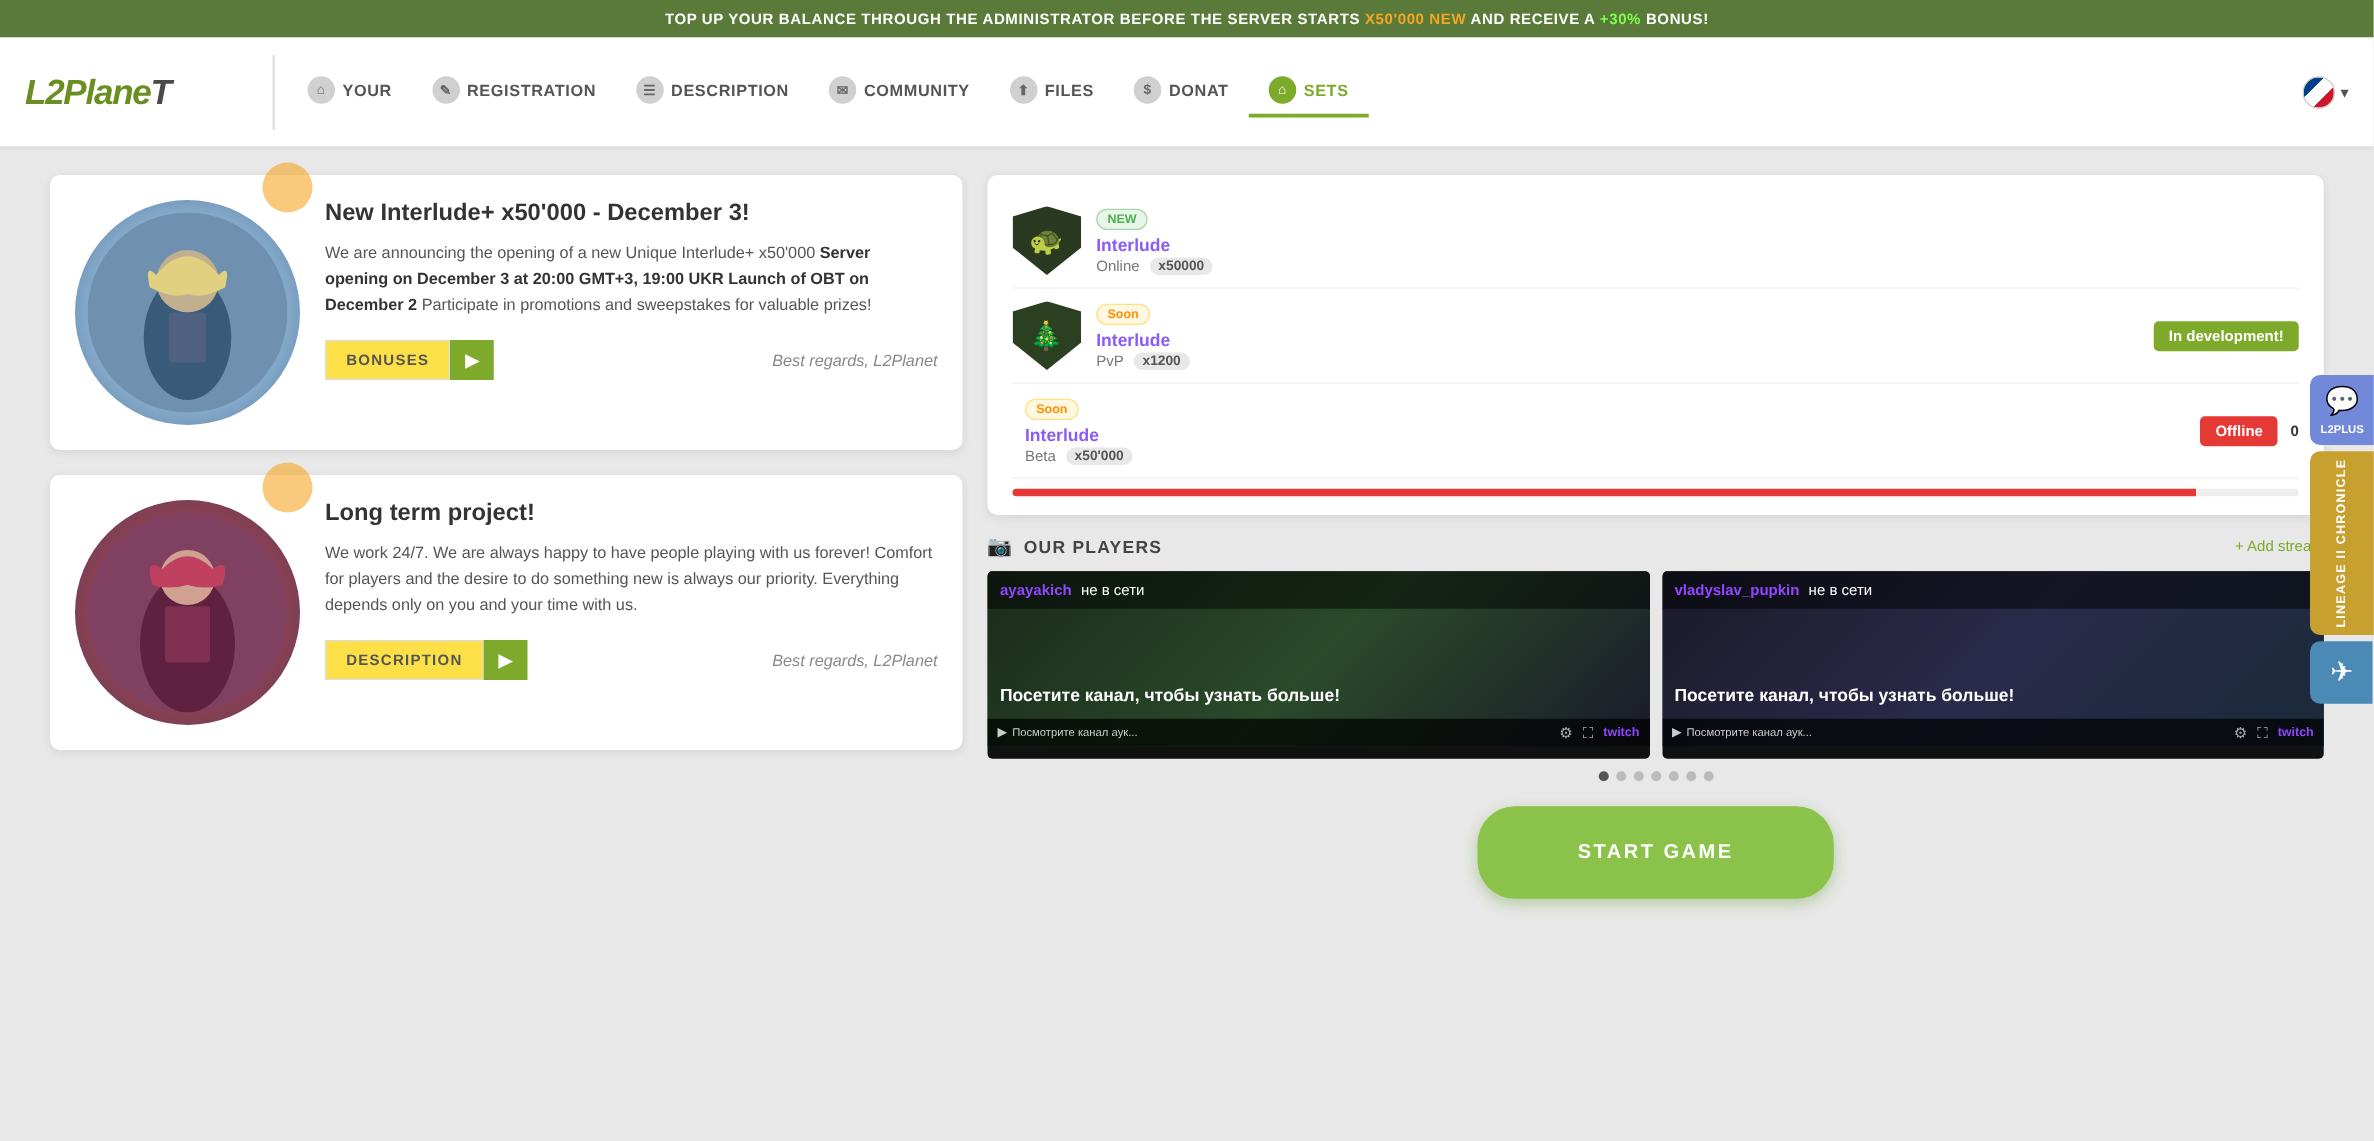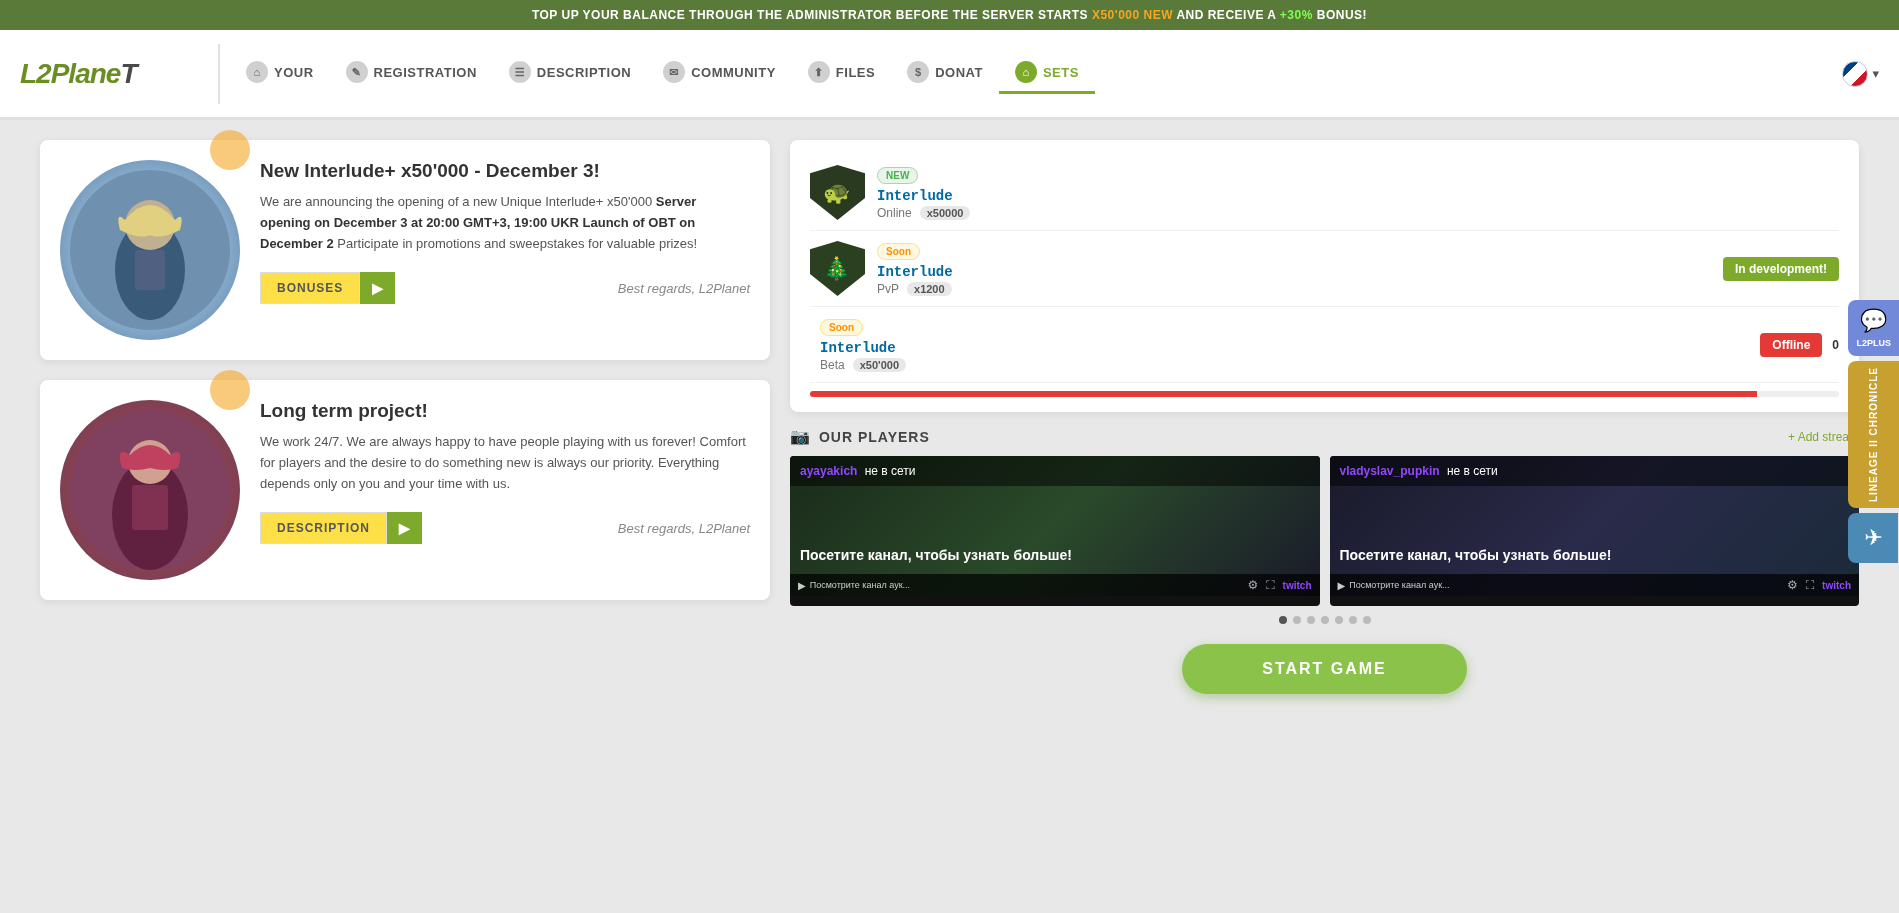--- a/index.html
+++ b/index.html
@@ -244,22 +244,21 @@
       margin-bottom: 4px;
     }
     .server-status-badge.soon {
       background: #fff8e1;
       color: #ff8f00;
       border-color: #ffe082;
     }
     .server-name {
       font-size: 14px;
       font-weight: bold;
-      color: #0369a1;
-      font-family: Liberation Mono, monospace;
+      color: #8b5cf6;
     }
     .server-subname {
       font-size: 12px;
       color: #777;
       display: flex;
       gap: 8px;
       align-items: flex-start;
       margin-top: 2px;
     }
     .server-rate {
@@ -399,21 +398,21 @@
     
     .start-game-area {
       text-align: center;
       padding: 20px 0 10px;
     }
     .start-game-btn {
       background: #8bc34a;
       color: #fff;
       border: none;
       border-radius: 30px;
-      padding: 16px 80px;
+      padding: 28px 80px;
       font-size: 16px;
       font-weight: bold;
       letter-spacing: 2px;
       cursor: pointer;
       box-shadow: 0 4px 12px rgba(100,160,50,0.4);
     }
 
     
     .side-widgets {
       position: fixed;

